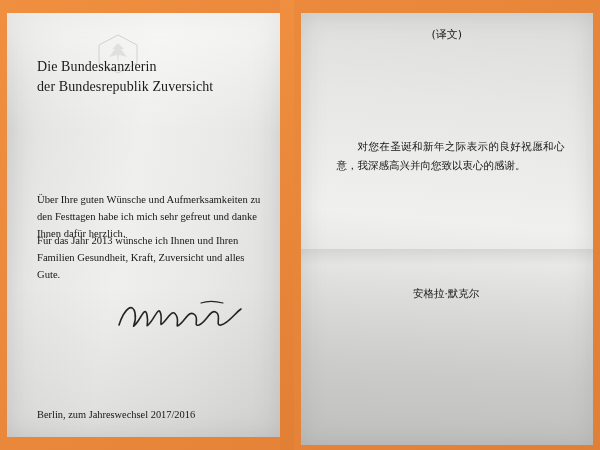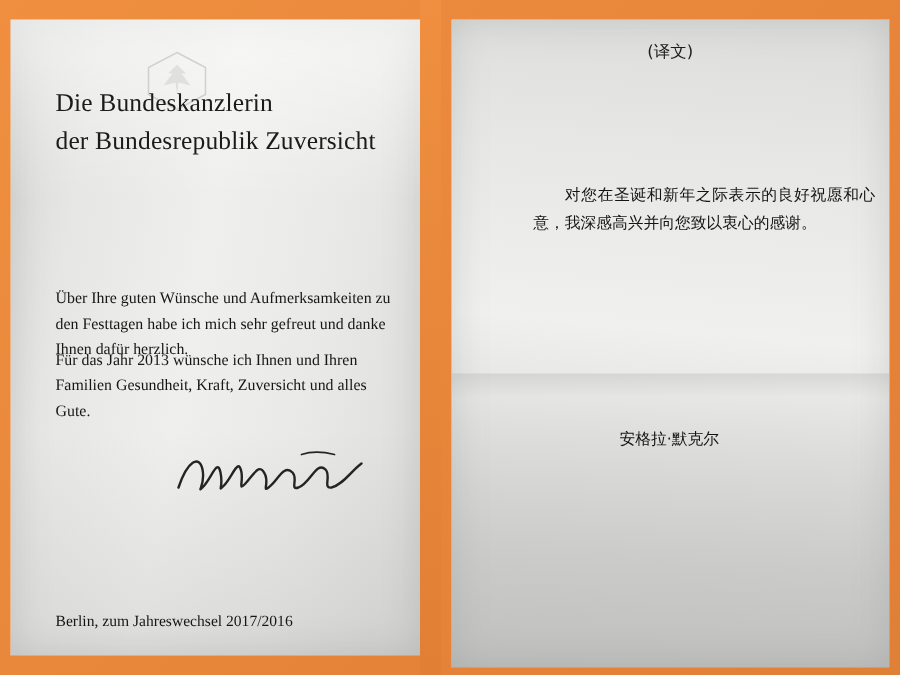--- a/index.html
+++ b/index.html
@@ -79,21 +79,21 @@
     top: 20px;
     width: 46px;
     height: 42px;
     opacity: 0.38;
   }
 
   .letterhead {
     position: absolute;
     left: 30px;
     top: 44px;
-    font-size: 17px;
+    font-size: 14px;
     line-height: 1.45;
     color: #1b1b1b;
     letter-spacing: 0.1px;
   }
   .body-block {
     position: absolute;
     left: 30px;
     width: 225px;
     font-size: 10.6px;
     line-height: 1.62;
@@ -132,21 +132,21 @@
   .cn-block {
     position: absolute;
     left: 36px;
     width: 228px;
     font-size: 10.5px;
     line-height: 1.85;
     color: #141414;
     font-family: "DejaVu Sans", sans-serif;
     text-align: justify;
   }
-  .cn-p1 { top: 108px; text-indent: 21px; margin-left: 19px; }
+  .cn-p1 { top: 124px; text-indent: 21px; }
   .cn-p2 { top: 163px; text-indent: 21px; }
 
   .cn-sign {
     position: absolute;
     right: 30px;
     text-align: left;
     font-size: 10.5px;
     line-height: 2.0;
     color: #141414;
     font-family: "DejaVu Sans", sans-serif;

